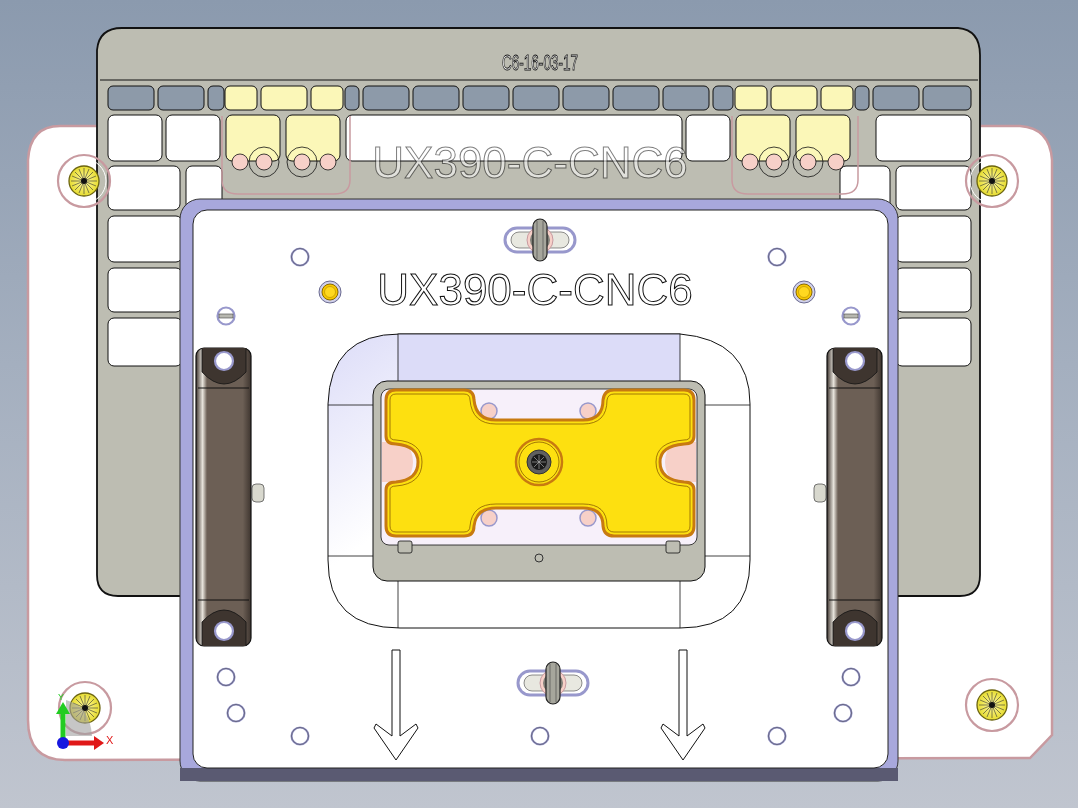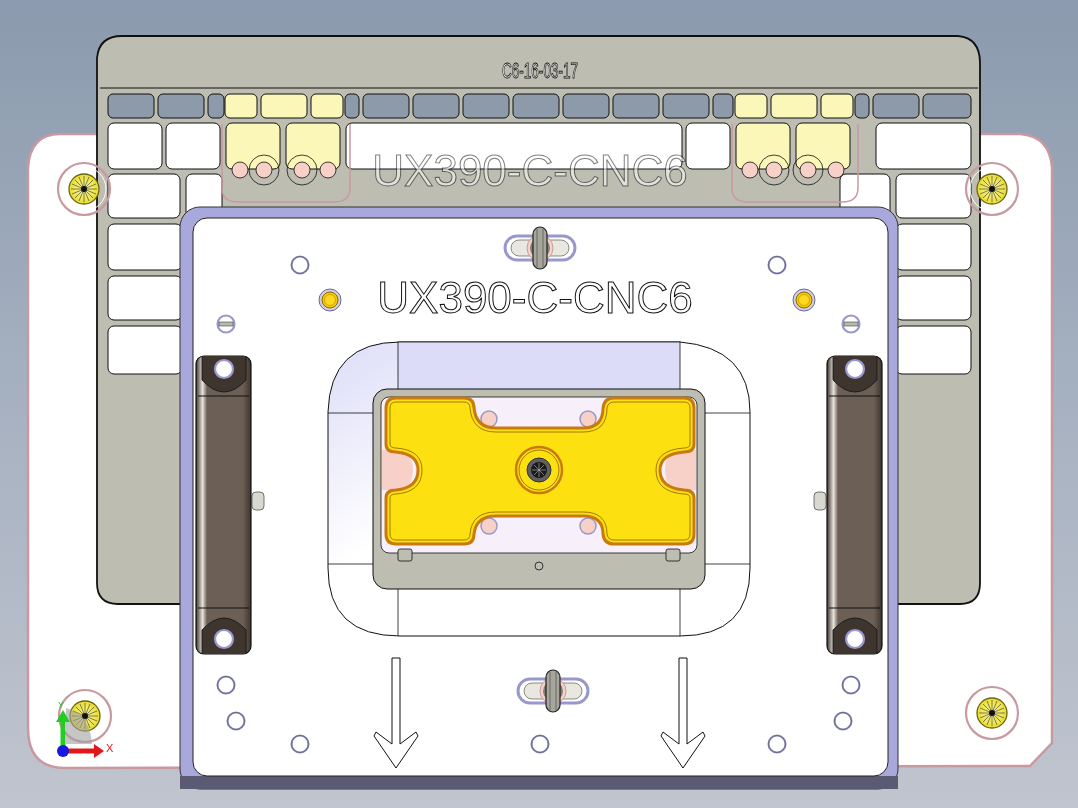--- a/index.html
+++ b/index.html
@@ -2,21 +2,21 @@
 <html><head>
   <meta charset="utf-8">
   <style>
     html, body { margin: 0; padding: 0; }
     body {
       width: 1078px; height: 808px; overflow: hidden;
       background: linear-gradient(180deg, #8b9aae 0%, #a4afbf 45%, #c0c5cf 100%);
       font-family: "Liberation Sans", sans-serif;
       position: relative;
     }
-    #viewport { position: absolute; left: 0; top: 8px; width: 1078px; height: 692px; }
+    #viewport { position: absolute; left: 0; top: 0; width: 1078px; height: 692px; }
     svg text { font-family: "Liberation Sans", sans-serif; }
     .engrave { fill: #ffffff; stroke: #111; stroke-width: 1; }
     .date-text { fill: #fff; stroke: #111; stroke-width: 0.9; font-family: "Liberation Sans Narrow", "Liberation Sans", sans-serif; }
   </style>
 </head>
 <body>
 
 <div id="viewport">
 <svg width="1078" height="808" viewBox="0 0 1078 808" xmlns="http://www.w3.org/2000/svg">
   <defs>

